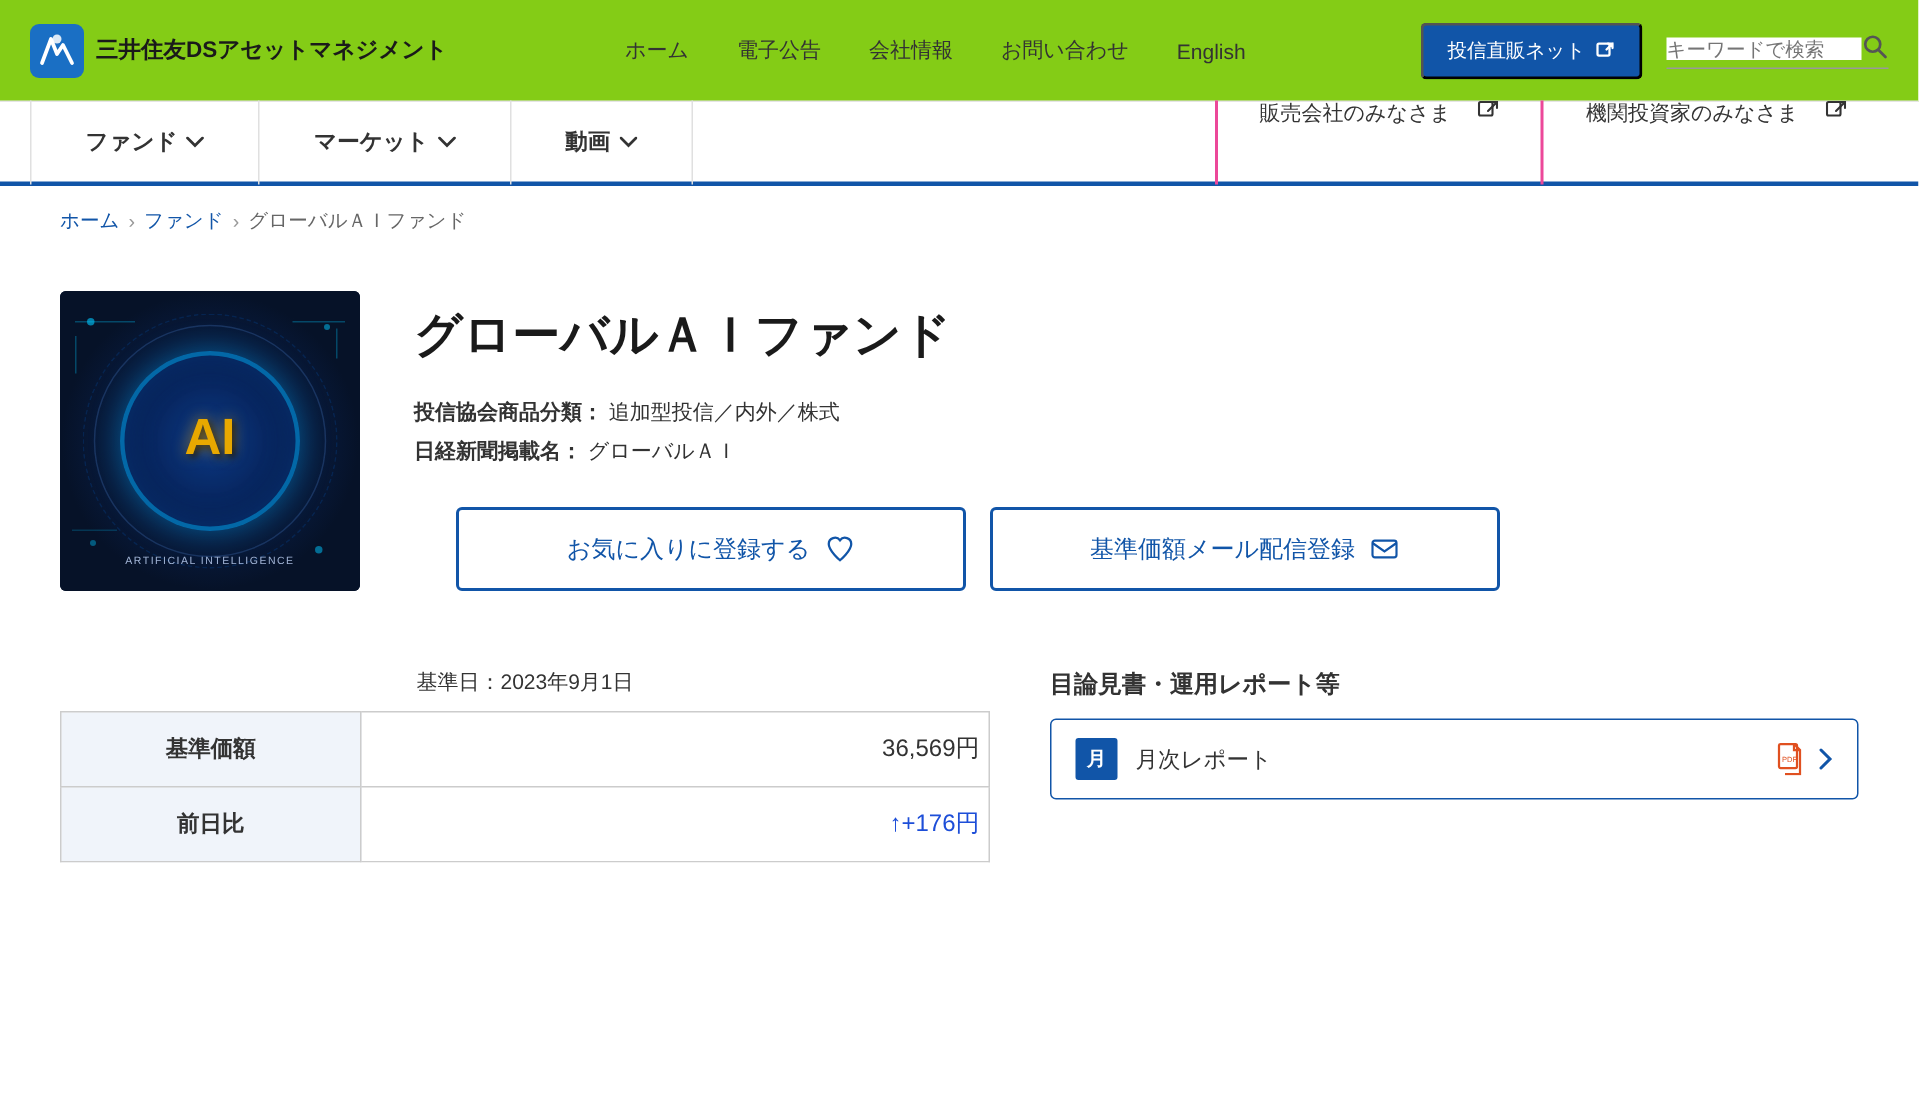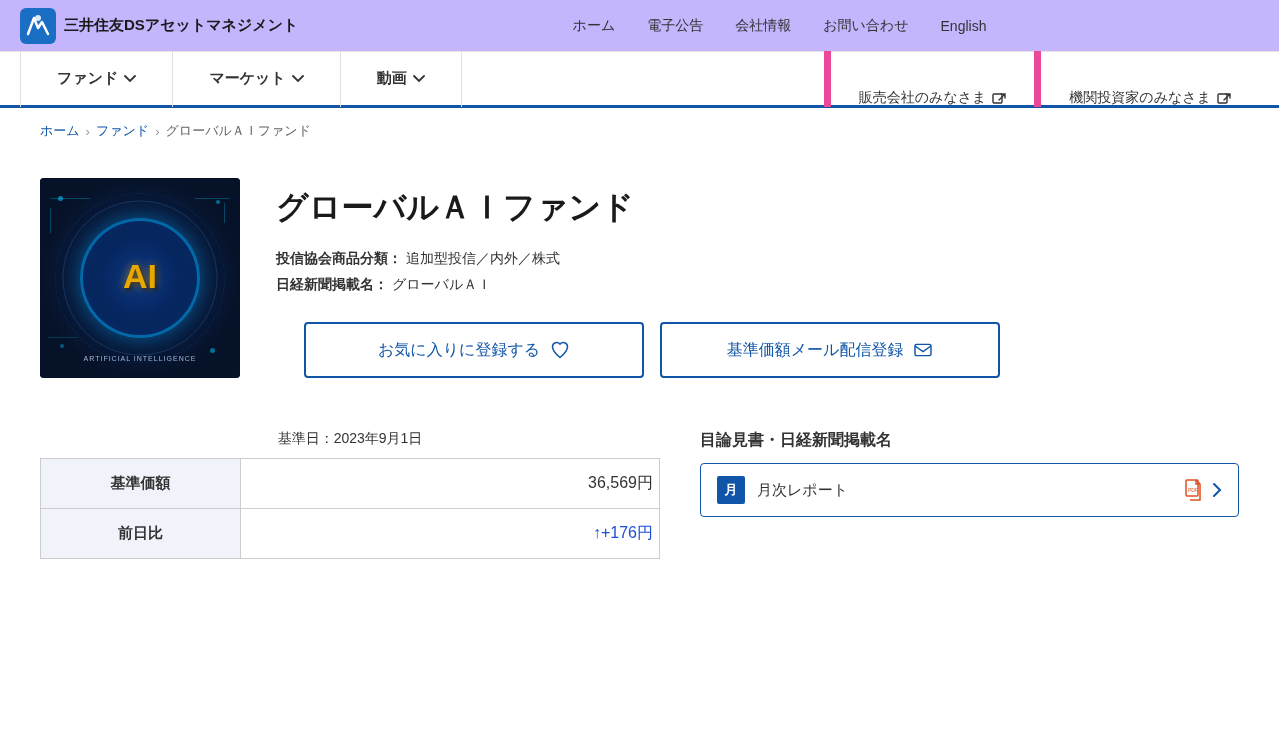--- a/index.html
+++ b/index.html
@@ -3,22 +3,22 @@
   <meta charset="utf-8">
   <style>
     * { margin: 0; padding: 0; box-sizing: border-box; }
     body { font-family: 'Meiryo', 'Hiragino Sans', 'Yu Gothic', sans-serif; font-size: 14px; color: #333; background: #fff; width: 1279px; }
 
     
     .header-top {
       display: flex;
       align-items: center;
       padding: 0 20px;
-      height: 52px;
-      background: #c4b5fd;
+      height: 68px;
+      background: #84cc16;
       border-bottom: 1px solid #e5e5e5;
     }
     .logo-area {
       display: flex;
       align-items: center;
       gap: 8px;
       min-width: 280px;
     }
     .logo-icon {
       width: 36px;
@@ -106,29 +106,29 @@
     }
     .sub-nav-item:first-child { border-left: 1px solid #e0e0e0; }
     .sub-nav-right {
       display: flex;
       align-items: center;
       margin-left: auto;
       gap: 0;
     }
     .sub-nav-right-item {
       display: flex;
-      align-items: flex-end;
-      gap: 6px;
+      align-items: flex-start;
+      gap: 18px;
       padding: 0 28px;
       height: 56px;
       font-size: 14px;
       color: #333;
       cursor: pointer;
       white-space: nowrap;
-      border-left: 7px solid #ec4899;
+      border-left: 2px solid #ec4899;
     }
 
     
     .breadcrumb {
       padding: 14px 40px;
       font-size: 13px;
       color: #666;
       display: flex;
       align-items: center;
       gap: 6px;
@@ -394,20 +394,38 @@
       </svg>
       <span class="logo-text">三井住友DSアセットマネジメント</span>
     </div>
     <nav class="nav-main">
       <span class="nav-item">ホーム</span>
       <span class="nav-item">電子公告</span>
       <span class="nav-item">会社情報</span>
       <span class="nav-item">お問い合わせ</span>
       <span class="nav-item">English</span>
     </nav>
+    <div class="header-right">
+      <button class="btn-toushin">
+        <span>投信直販ネット</span>
+        <svg width="14" height="14" viewBox="0 0 14 14">
+            <rect x="2" y="2" width="8" height="8" rx="1" fill="none" stroke="#fff" stroke-width="1.5"></rect>
+            <path d="M8 6L12 2M9 2h3v3" stroke="#fff" stroke-width="1.5" fill="none" stroke-linecap="round"></path>
+          </svg>
+      </button>
+      <div class="search-area">
+        <input class="search-input" type="text" placeholder="キーワードで検索" style="">
+        <span class="search-icon-btn">
+          <svg width="18" height="18" viewBox="0 0 18 18">
+              <circle cx="7.5" cy="7.5" r="5" stroke="#555" stroke-width="1.8" fill="none"></circle>
+              <line x1="11.5" y1="11.5" x2="16" y2="16" stroke="#555" stroke-width="1.8" stroke-linecap="round"></line>
+            </svg>
+        </span>
+      </div>
+    </div>
   </div>
 
   <div class="header-sub">
     <div class="sub-nav">
       <div class="sub-nav-item">
         <span>ファンド</span>
         <svg width="12" height="8" viewBox="0 0 12 8">
             <path d="M1 1l5 5 5-5" stroke="#333" stroke-width="1.8" fill="none" stroke-linecap="round"></path>
           </svg>
       </div>
@@ -517,21 +535,21 @@
         <td class="value-cell">36,569円</td>
       </tr>
       <tr>
         <td class="label-cell">前日比</td>
         <td class="value-cell price-up">↑+176円</td>
       </tr>
     </tbody>
       </table>
   </div>
   <div class="right-panel">
-    <div class="report-section-title">目論見書・日経新聞掲載名</div>
+    <div class="report-section-title">目論見書・運用レポート等</div>
     <div class="report-item">
       <div class="report-badge">月</div>
       <span class="report-label">月次レポート</span>
       <div class="report-icons">
         <svg width="20" height="22" viewBox="0 0 20 22">
           <rect x="2" y="1" width="12" height="16" rx="1" fill="none" stroke="#e05020" stroke-width="1.5"></rect>
           <path d="M12 1l4 4v16H6" fill="none" stroke="#e05020" stroke-width="1.5"></path>
           <path d="M12 1v4h4" fill="none" stroke="#e05020" stroke-width="1.5"></path>
           <text x="4" y="13" font-size="5" fill="#e05020" font-family="Arial">PDF</text>
         </svg>

